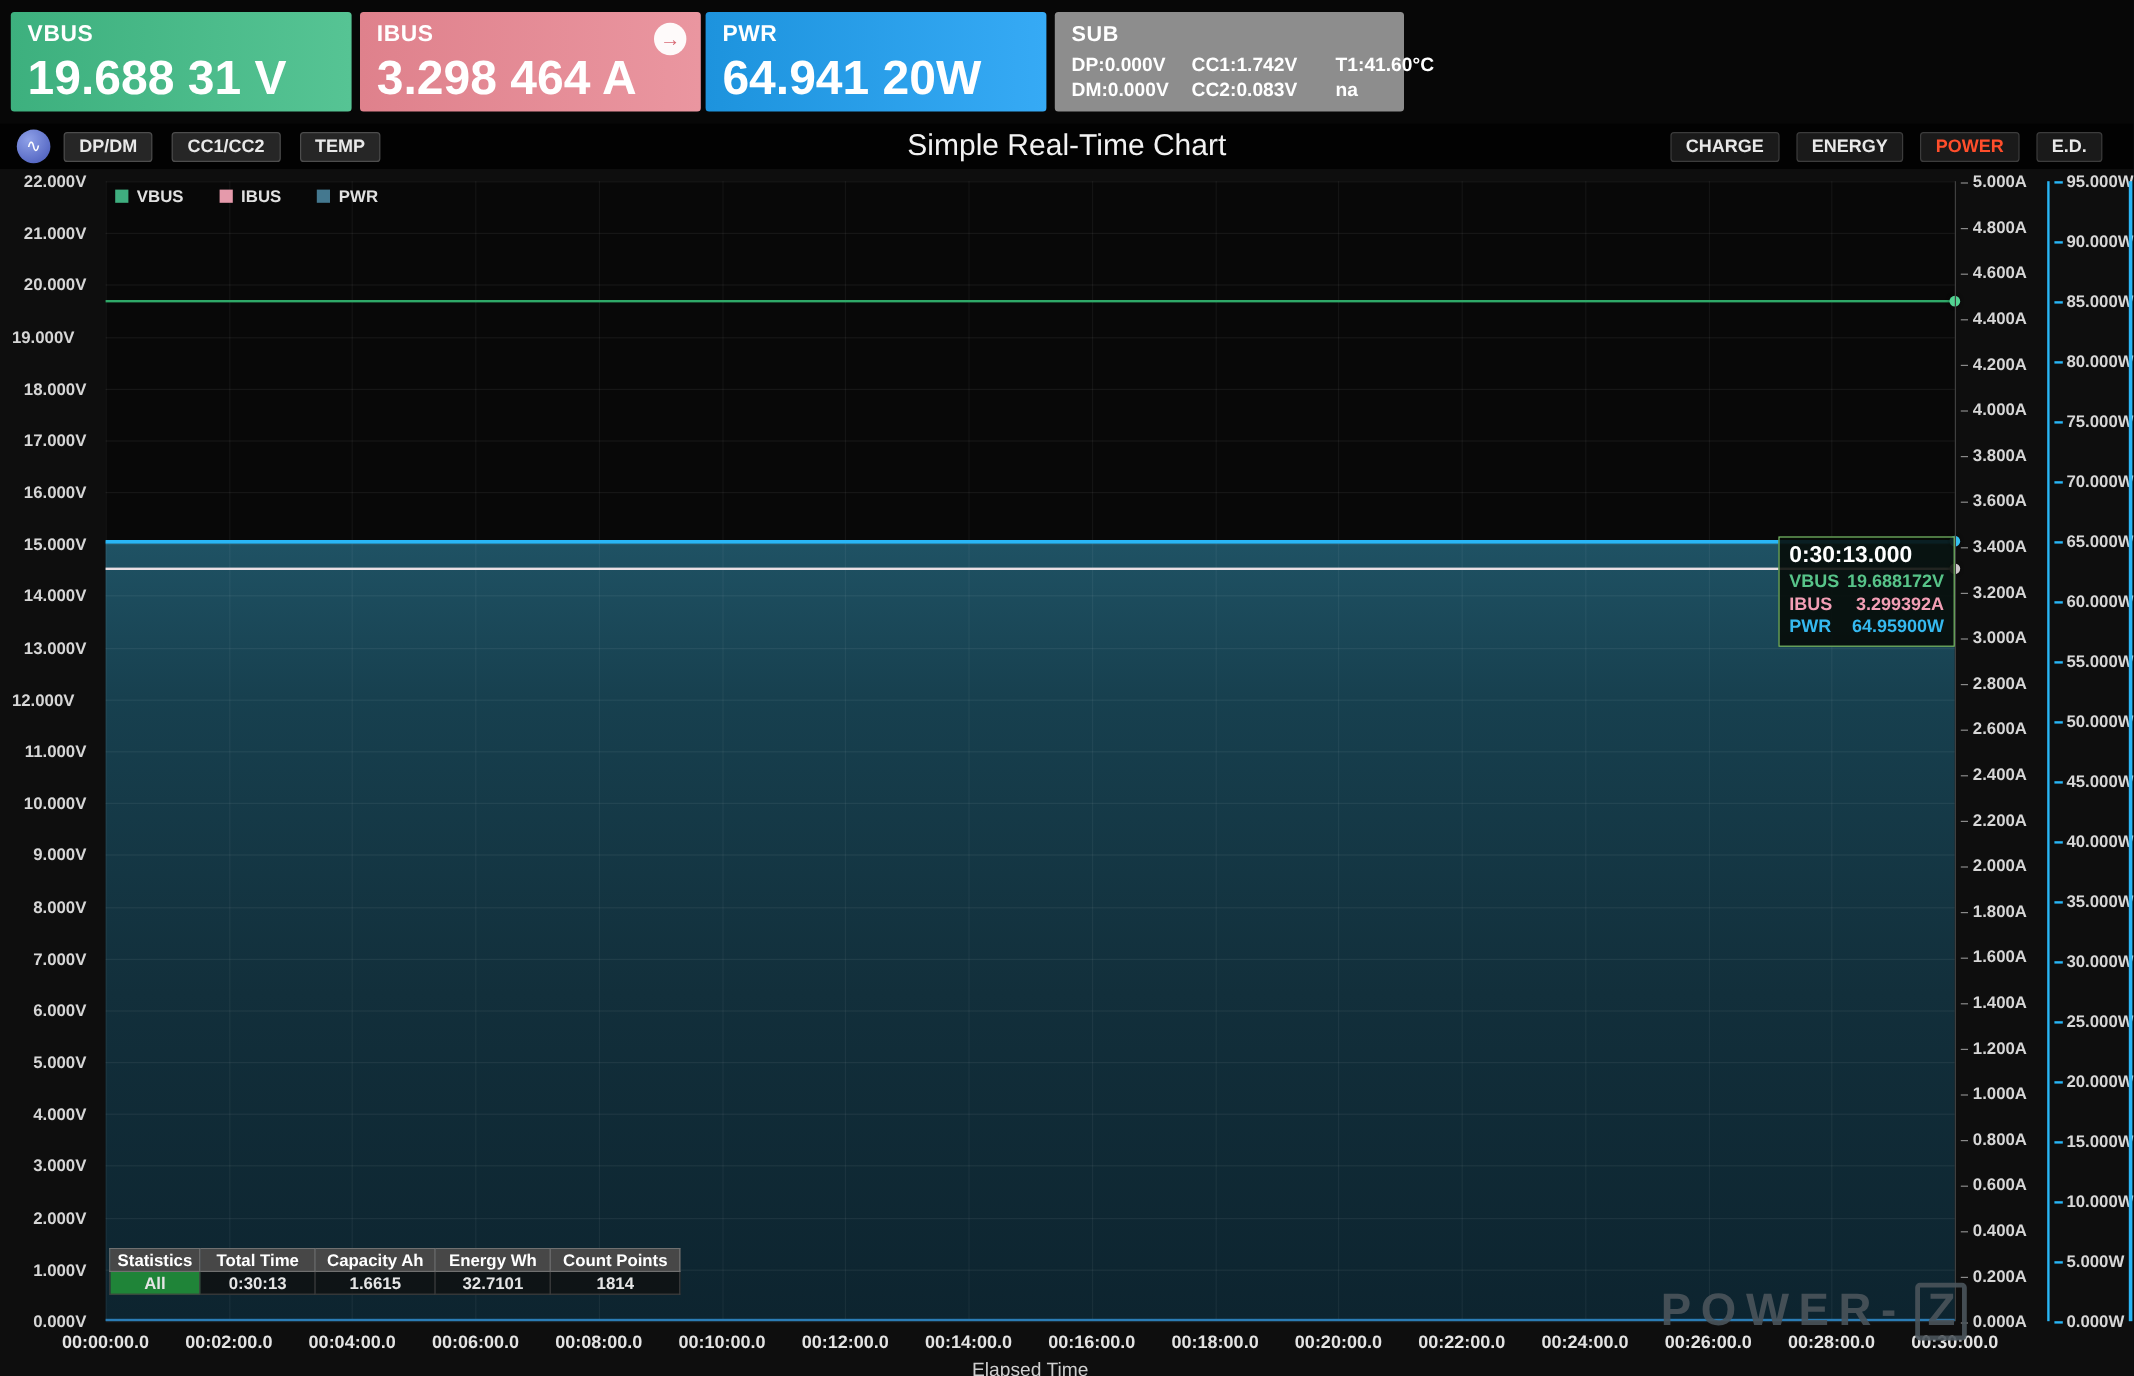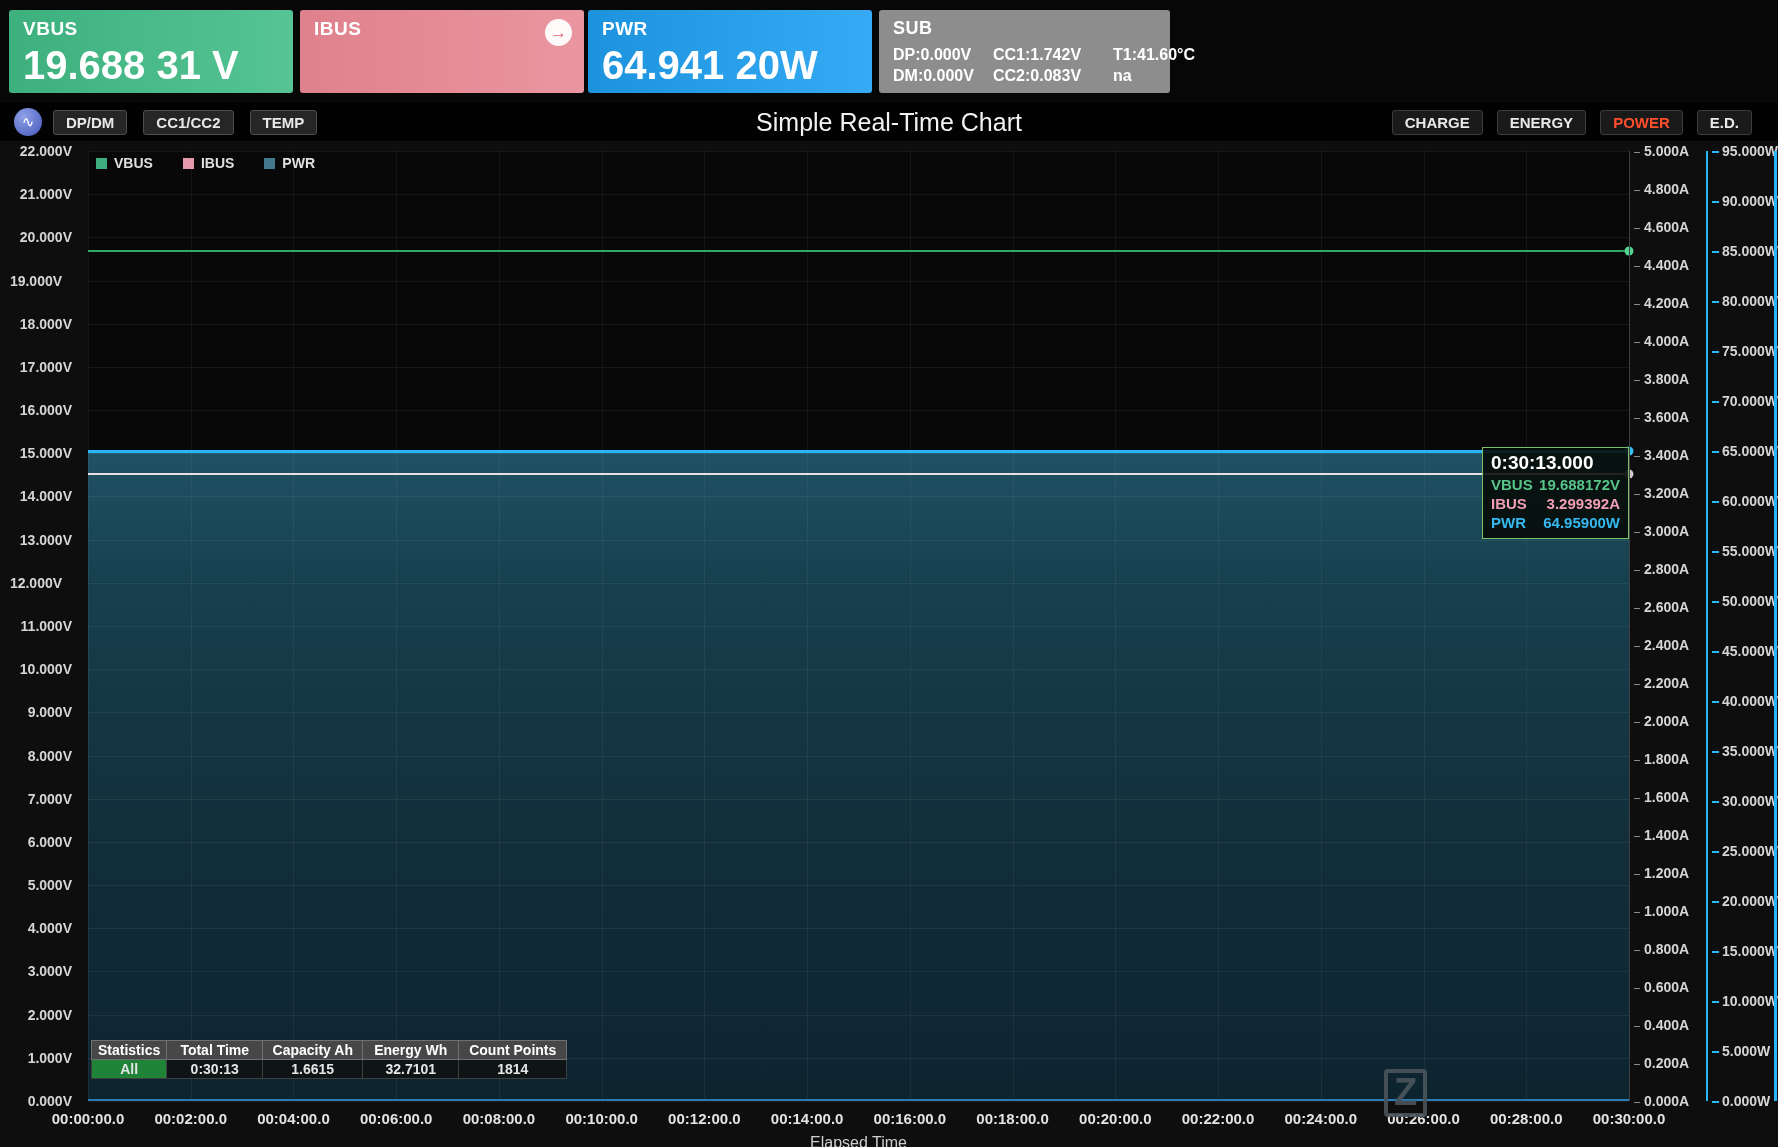--- a/index.html
+++ b/index.html
@@ -92,20 +92,21 @@
 <body>
 
 <div class="header">
   <div class="card" id="card-vbus" style="background: linear-gradient(90deg, rgb(61, 176, 126), rgb(86, 196, 148));">
     <div class="card-label">VBUS</div>
     <div class="card-value">19.688 31 V</div>
   </div>
   <div class="card" id="card-ibus" style="background: linear-gradient(90deg, rgb(223, 129, 140), rgb(234, 150, 160));">
     <div class="card-label">IBUS</div>
     <div class="arrow-badge">→</div>
+    <div class="card-value">3.298 464 A</div>
   </div>
   <div class="card" id="card-pwr" style="background: linear-gradient(90deg, rgb(29, 147, 221), rgb(54, 170, 245));">
     <div class="card-label">PWR</div>
     <div class="card-value">64.941 20W</div>
   </div>
   <div class="card" id="card-sub" style="background: rgb(141, 141, 141);">
     <div class="card-label">SUB</div>
     <div class="sub-grid">
       <span>DP:0.000V</span>
       <span>CC1:1.742V</span>
@@ -338,15 +339,16 @@
           <td class="rowlabel" style="background: rgb(31, 132, 56);">All</td>
           <td>0:30:13</td>
           <td>1.6615</td>
           <td>32.7101</td>
           <td>1814</td>
         </tr>
       </tbody>
   </table>
 
   <div class="watermark">
+    <span>POWER-</span>
     <span class="z-box">Z</span>
   </div>
 </div>
 
 </body></html>

